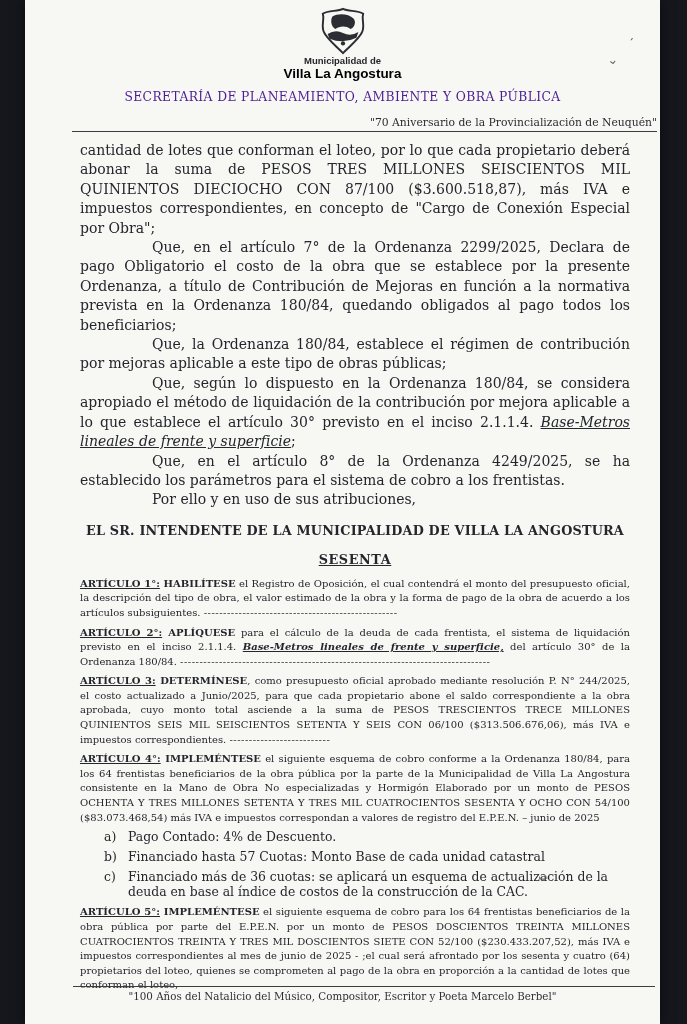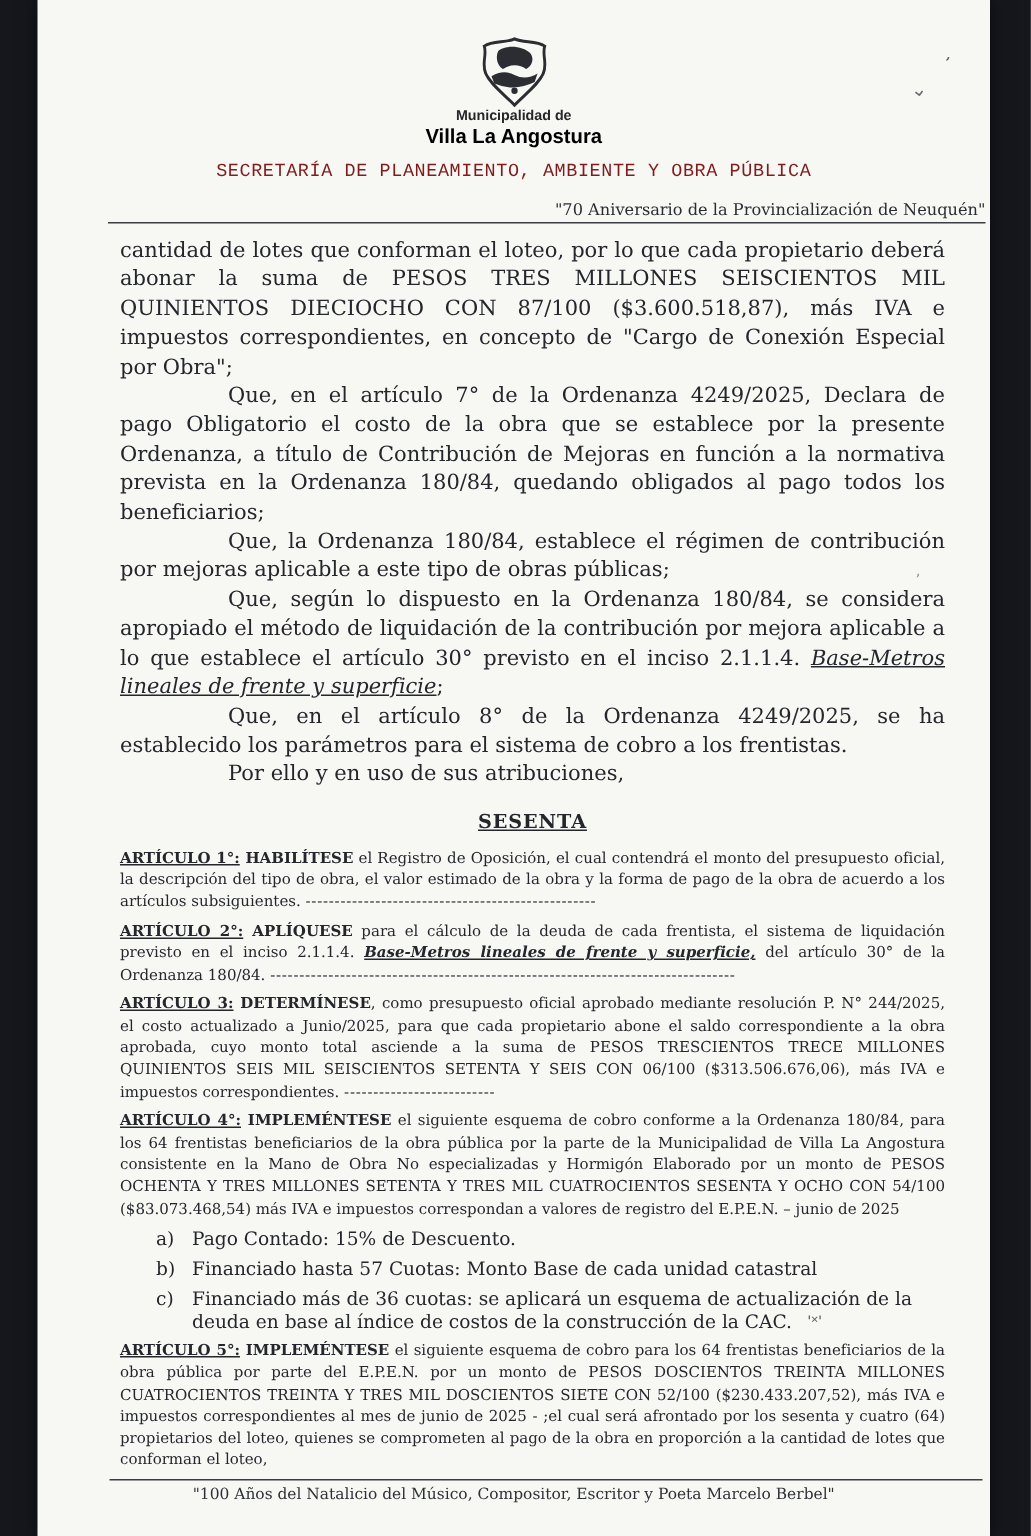--- a/index.html
+++ b/index.html
@@ -1,25 +1,25 @@
 <!DOCTYPE html>
 <html lang="es"><head>
 <meta charset="utf-8">
 <style>
   html,body{margin:0;padding:0;background:#101217;}
   .page{position:relative;width:687px;height:1024px;margin:0 auto;background:#15171d;overflow:hidden;
         font-family:"DejaVu Serif","Liberation Serif",serif;color:#24262c;}
   .paper{position:absolute;left:25px;top:0;width:635px;height:1024px;background:#f7f7f4;
          box-shadow:0 0 12px rgba(0,0,0,.55);overflow:hidden;}
   
-  .doc-header{padding-top:24px;text-align:center;}
+  .doc-header{padding-top:7px;text-align:center;}
   .crest{display:flex;justify-content:center;}
   .logo-line1{font-family:"Liberation Sans",sans-serif;font-weight:bold;font-size:9.5px;line-height:11px;color:#26262a;}
   .logo-line2{font-family:"Liberation Sans",sans-serif;font-weight:bold;font-size:13.5px;line-height:15px;color:#000000;}
-  .secretariat{margin-top:9px;font-size:12.3px;letter-spacing:.4px;color:#7f1d1d;font-family:Liberation Mono, monospace;}
+  .secretariat{margin-top:9px;font-size:12.3px;letter-spacing:.4px;color:#4c1d95;}
   .header-rule{margin:7px 3px 0 47px;border-bottom:1.6px solid #3c3d42;text-align:right;}
   .motto-top{display:inline-block;font-size:10.8px;padding-bottom:2px;color:#2a2c32;}
   
   .doc-body{padding:9px 30px 0 55px;}
   .recital{margin:0;font-size:14px;line-height:19.4px;text-align:justify;}
   .recital.indent{text-indent:72px;}
   .em-underline{font-style:italic;text-decoration:underline;}
   .intendente{margin:13px 0 0 0;text-align:center;font-size:12.8px;font-weight:bold;letter-spacing:.2px;}
   .decreta{margin:14px 0 10px 0;text-align:center;font-size:12.8px;font-weight:bold;text-decoration:underline;letter-spacing:.6px;}
   .article{margin:0 0 5px 0;font-size:10px;line-height:14.6px;text-align:justify;}
@@ -64,40 +64,41 @@
       <div class="logo-line1">Municipalidad de</div>
       <div class="logo-line2">Villa La Angostura</div>
       <div class="secretariat">SECRETARÍA DE PLANEAMIENTO, AMBIENTE Y OBRA PÚBLICA</div>
       <div class="header-rule">
         <span class="motto-top">"70 Aniversario de la Provincialización de Neuquén"</span>
       </div>
     </header>
 
     <main class="doc-body">
       <p class="recital">cantidad de lotes que conforman el loteo, por lo que cada propietario deberá abonar la suma de PESOS TRES MILLONES SEISCIENTOS MIL QUINIENTOS DIECIOCHO CON 87/100 ($3.600.518,87), más IVA e impuestos correspondientes, en concepto de "Cargo de Conexión Especial por Obra";</p>
-      <p class="recital indent">Que, en el artículo 7° de la Ordenanza 4249/2025, Declara de pago Obligatorio el costo de la obra que se establece por la presente Ordenanza, a título de Contribución de Mejoras en función a la normativa prevista en la Ordenanza 180/84, quedando obligados al pago todos los beneficiarios;</p>
+      <p class="recital indent">Que, en el artículo 7° de la Ordenanza 2299/2025, Declara de pago Obligatorio el costo de la obra que se establece por la presente Ordenanza, a título de Contribución de Mejoras en función a la normativa prevista en la Ordenanza 180/84, quedando obligados al pago todos los beneficiarios;</p>
       <p class="recital indent">Que, la Ordenanza 180/84, establece el régimen de contribución por mejoras aplicable a este tipo de obras públicas;</p>
       <p class="recital indent"><span>Que, según lo dispuesto en la Ordenanza 180/84, se considera apropiado el método de liquidación de la contribución por mejora aplicable a lo que establece el artículo 30° previsto en el inciso 2.1.1.4. </span><span class="em-underline">Base-Metros lineales de frente y superficie</span><span>;</span></p>
       <p class="recital indent">Que, en el artículo 8° de la Ordenanza 4249/2025, se ha establecido los parámetros para el sistema de cobro a los frentistas.</p>
       <p class="recital indent">Por ello y en uso de sus atribuciones,</p>
 
+      <h2 class="intendente">EL SR. INTENDENTE DE LA MUNICIPALIDAD DE VILLA LA ANGOSTURA</h2>
       <h3 class="decreta">SESENTA</h3>
 
       <p class="article"><span class="art-label">ARTÍCULO 1°:</span><span class="art-verb"> HABILÍTESE</span><span> el Registro de Oposición, el cual contendrá el monto del presupuesto oficial, la descripción del tipo de obra, el valor estimado de la obra y la forma de pago de la obra de acuerdo a los artículos subsiguientes. </span><span class="filler">--------------------------------------------------</span></p>
 
       <p class="article"><span class="art-label">ARTÍCULO 2°:</span><span class="art-verb"> APLÍQUESE</span><span> para el cálculo de la deuda de cada frentista, el sistema de liquidación previsto en el inciso 2.1.1.4. </span><span class="em-underline art-verb">Base-Metros lineales de frente y superficie,</span><span> del artículo 30° de la Ordenanza 180/84. </span><span class="filler">--------------------------------------------------------------------------------</span></p>
 
       <p class="article"><span class="art-label">ARTÍCULO 3:</span><span class="art-verb"> DETERMÍNESE</span><span>, como presupuesto oficial aprobado mediante resolución P. N° 244/2025, el costo actualizado a Junio/2025, para que cada propietario abone el saldo correspondiente a la obra aprobada, cuyo monto total asciende a la suma de PESOS TRESCIENTOS TRECE MILLONES QUINIENTOS SEIS MIL SEISCIENTOS SETENTA Y SEIS CON 06/100 ($313.506.676,06), más IVA e impuestos correspondientes. </span><span class="filler">--------------------------</span></p>
 
       <p class="article"><span class="art-label">ARTÍCULO 4°:</span><span class="art-verb"> IMPLEMÉNTESE</span><span> el siguiente esquema de cobro conforme a la Ordenanza 180/84, para los 64 frentistas beneficiarios de la obra pública por la parte de la Municipalidad de Villa La Angostura consistente en la Mano de Obra No especializadas y Hormigón Elaborado por un monto de PESOS OCHENTA Y TRES MILLONES SETENTA Y TRES MIL CUATROCIENTOS SESENTA Y OCHO CON 54/100 ($83.073.468,54) más IVA e impuestos correspondan a valores de registro del E.P.E.N. – junio de 2025</span></p>
 
       <div class="abc-list">
         <div class="abc-item">
             <span class="abc-letter">a)</span>
-            <span class="abc-text">Pago Contado: 15% de Descuento.</span>
+            <span class="abc-text">Pago Contado: 4% de Descuento.</span>
           </div>
         <div class="abc-item">
             <span class="abc-letter">b)</span>
             <span class="abc-text">Financiado hasta 57 Cuotas: Monto Base de cada unidad catastral</span>
           </div>
         <div class="abc-item">
             <span class="abc-letter">c)</span>
             <span class="abc-text">Financiado más de 36 cuotas: se aplicará un esquema de actualización de la deuda en base al índice de costos de la construcción de la CAC.</span>
           </div>
       </div>

